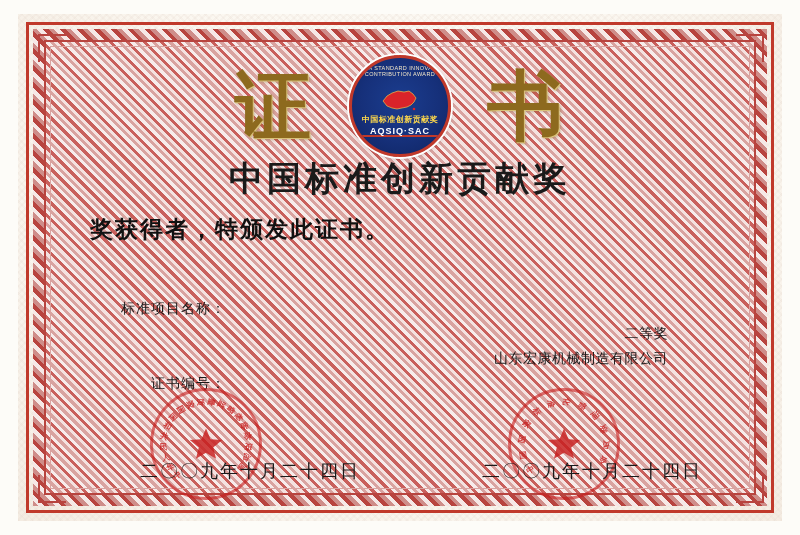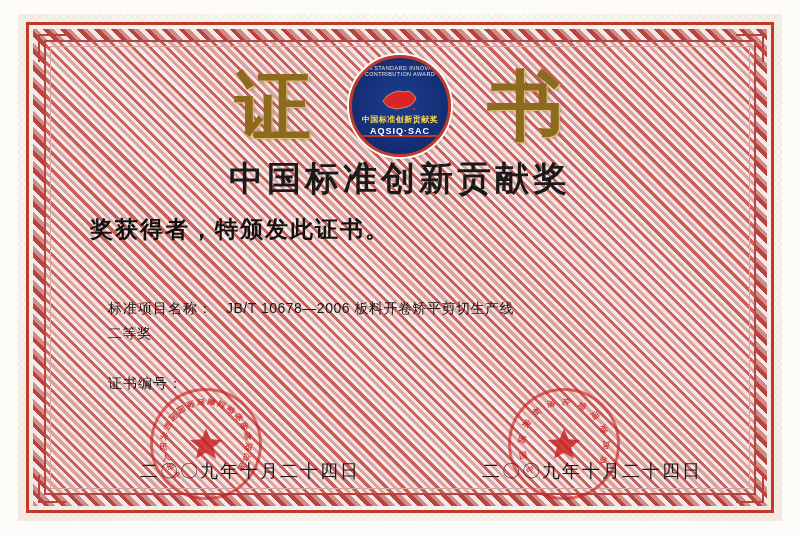--- a/index.html
+++ b/index.html
@@ -207,21 +207,22 @@
   .citation .line2 { text-align: left; padding-left: 4px; }
 
   
   .fields {
     position: absolute;
     left: 108px;
     top: 300px;
     width: 560px;
     font-size: 14px;
     color: #1a1a1a;
-    font-family: Liberation Sans, sans-serif;
+    font-family: Liberation Mono, monospace;
+    text-align: right;
   }
   .field-row {
     display: flex;
     align-items: baseline;
     height: 25px;
   }
   .field-label {
     width: 118px;
     flex: 0 0 118px;
     letter-spacing: 1px;
@@ -320,26 +321,26 @@
 
   <div class="award-title">中国标准创新贡献奖</div>
 
   <div class="citation">
     <div class="line2">奖获得者，特颁发此证书。</div>
   </div>
 
   <div class="fields">
     <div class="field-row">
       <div class="field-label">标准项目名称：</div>
-      <div class="field-value">JB/T 10678—2006 板料开卷矫平剪切生产线</div>
     </div>
     <div class="field-row">
       <div class="field-value">二等奖</div>
     </div>
     <div class="field-row">
+      <div class="field-value">山东宏康机械制造有限公司</div>
     </div>
     <div class="field-row">
       <div class="field-label">证书编号：</div>
     </div>
   </div>
 
   <div class="seal left">
     <div class="seal-ring-text" id="seal-left-ring">
         <span style="transform: rotate(-130deg) translate(0px, -46px) rotate(90deg);">中</span>
         <span style="transform: rotate(-115.556deg) translate(0px, -46px) rotate(90deg);">华</span>

